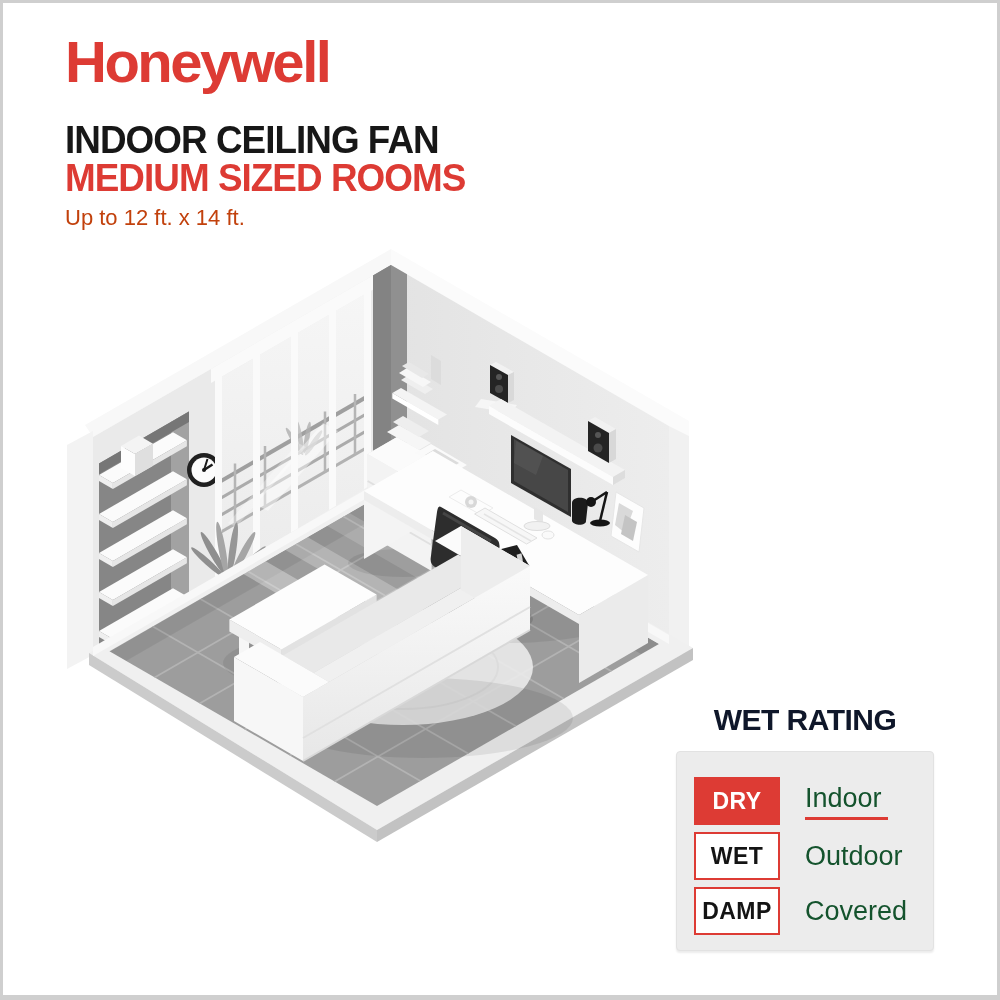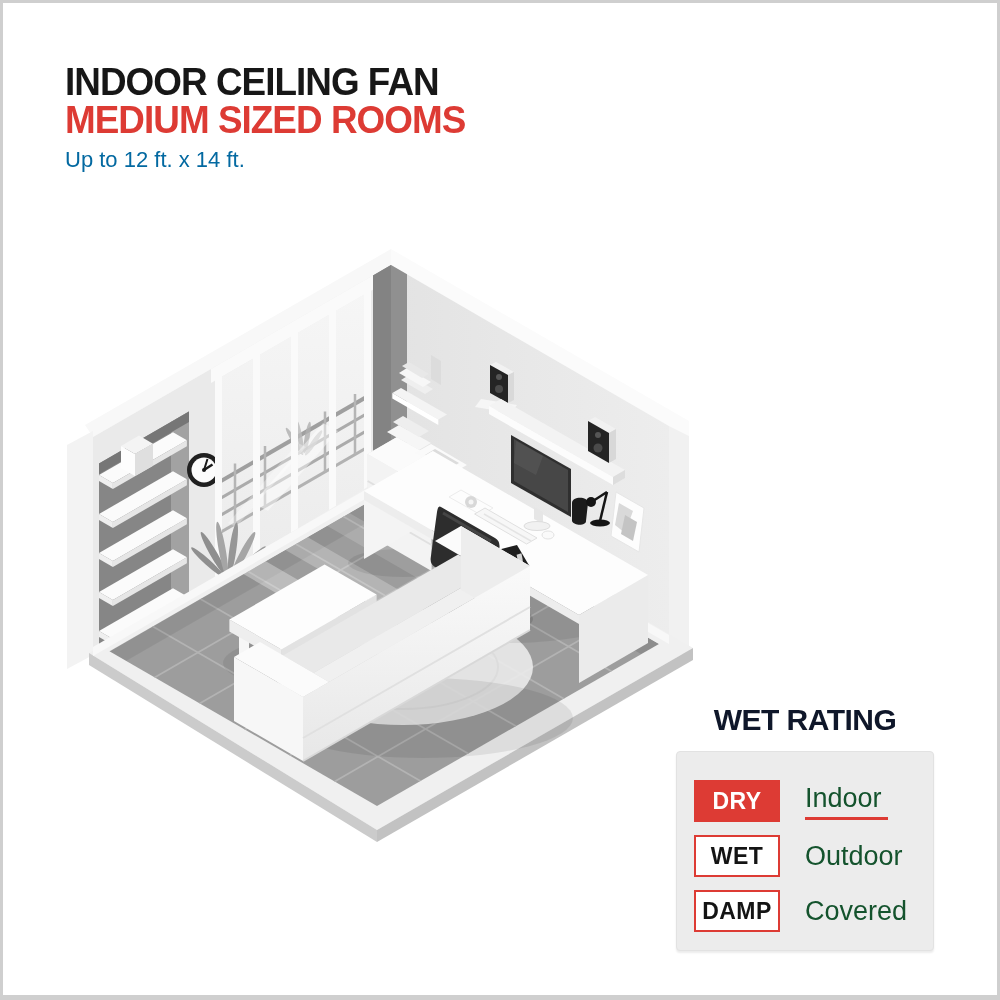--- a/index.html
+++ b/index.html
@@ -14,45 +14,46 @@
   .page{position:absolute;inset:0;width:1000px;height:1000px;background:#ffffff;
         border:3px solid var(--border-gray);border-bottom-width:5px;box-sizing:border-box;}
   
   .header{position:absolute;left:62px;top:30px;}
   .logo{font-size:58px;font-weight:800;color:var(--accent-red);
         letter-spacing:-2.5px;line-height:1;}
   .title1{margin-top:30px;font-size:38px;font-weight:900;color:var(--text-black);
           letter-spacing:-1px;line-height:1.0;transform:scaleX(.97);transform-origin:left;}
   .title2{font-size:38px;font-weight:900;color:var(--accent-red);
           letter-spacing:-1px;line-height:1.05;transform:scaleX(.97);transform-origin:left;}
-  .subtitle{margin-top:6px;font-size:22px;color:#0369a1;letter-spacing:0;}
+  .subtitle{margin-top:6px;font-size:22px;color:#c2410c;letter-spacing:0;}
   
   .room-svg{position:absolute;left:0;top:0;width:1000px;height:1000px;}
   
   .wet-heading{position:absolute;left:673px;top:700px;width:258px;text-align:center;
                font-size:30px;font-weight:900;color:#0f172a;letter-spacing:-.5px;}
   .rating-panel{position:absolute;left:673px;top:748px;width:258px;height:200px;
                 background:var(--panel-gray);border:1px solid #e2e2e2;border-radius:4px;
                 box-sizing:border-box;padding:28px 0 0 17px;
                 box-shadow:0 2px 2px rgba(0,0,0,.08);}
   .rating-row{display:flex;align-items:center;height:42px;margin-bottom:13px;}
-  .rating-badge{width:86px;height:42px;display:flex;align-items:center;justify-content:center;
+  .rating-badge{width:86px;height:48px;display:flex;align-items:center;justify-content:center;
                 font-size:23px;font-weight:bold;letter-spacing:.5px;box-sizing:border-box;
                 background:#fff;border:2px solid var(--accent-red);color:#141414;}
   .rating-row.active .rating-badge{background:var(--accent-red);border-color:var(--accent-red);color:#fff;}
   .rating-label{margin-left:25px;font-size:27px;color:#14532d;}
   .rating-row.active .rating-label{border-bottom:3px solid var(--accent-red);
                 padding:0 6px 3px 0;}
 </style>
 </head>
 <body>
 
 <div class="page">
 
   <div class="header">
+    <div class="logo">Honeywell</div>
     <div class="title1">INDOOR CEILING FAN</div>
     <div class="title2">MEDIUM SIZED ROOMS</div>
     <div class="subtitle">Up to 12 ft. x 14 ft.</div>
   </div>
 
   <svg class="room-svg" viewBox="0 0 1000 1000">
     <defs>
       <linearGradient id="gRightWall" x1="0" y1="0" x2="1" y2="0">
         <stop offset="0" stop-color="#e3e3e3"></stop>
           <stop offset="1" stop-color="#ededed"></stop>

